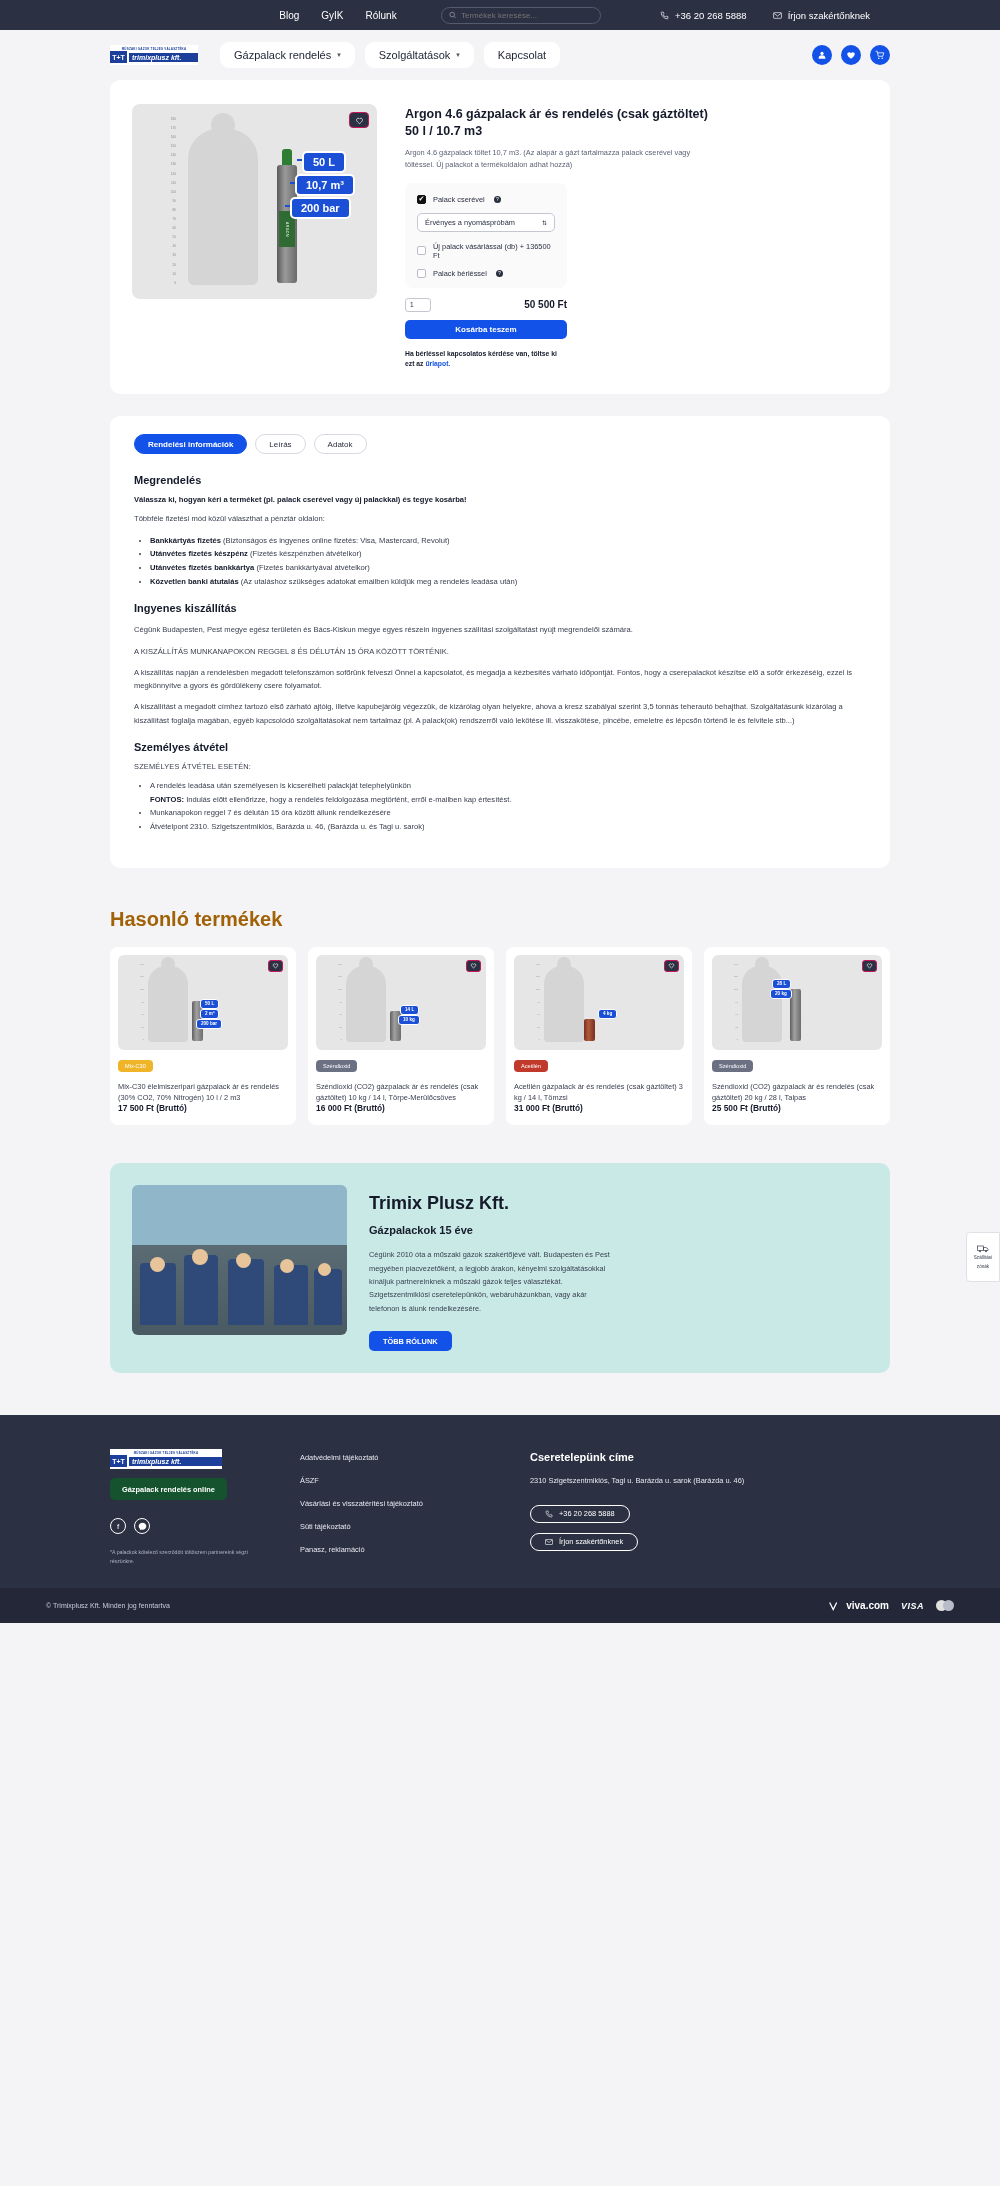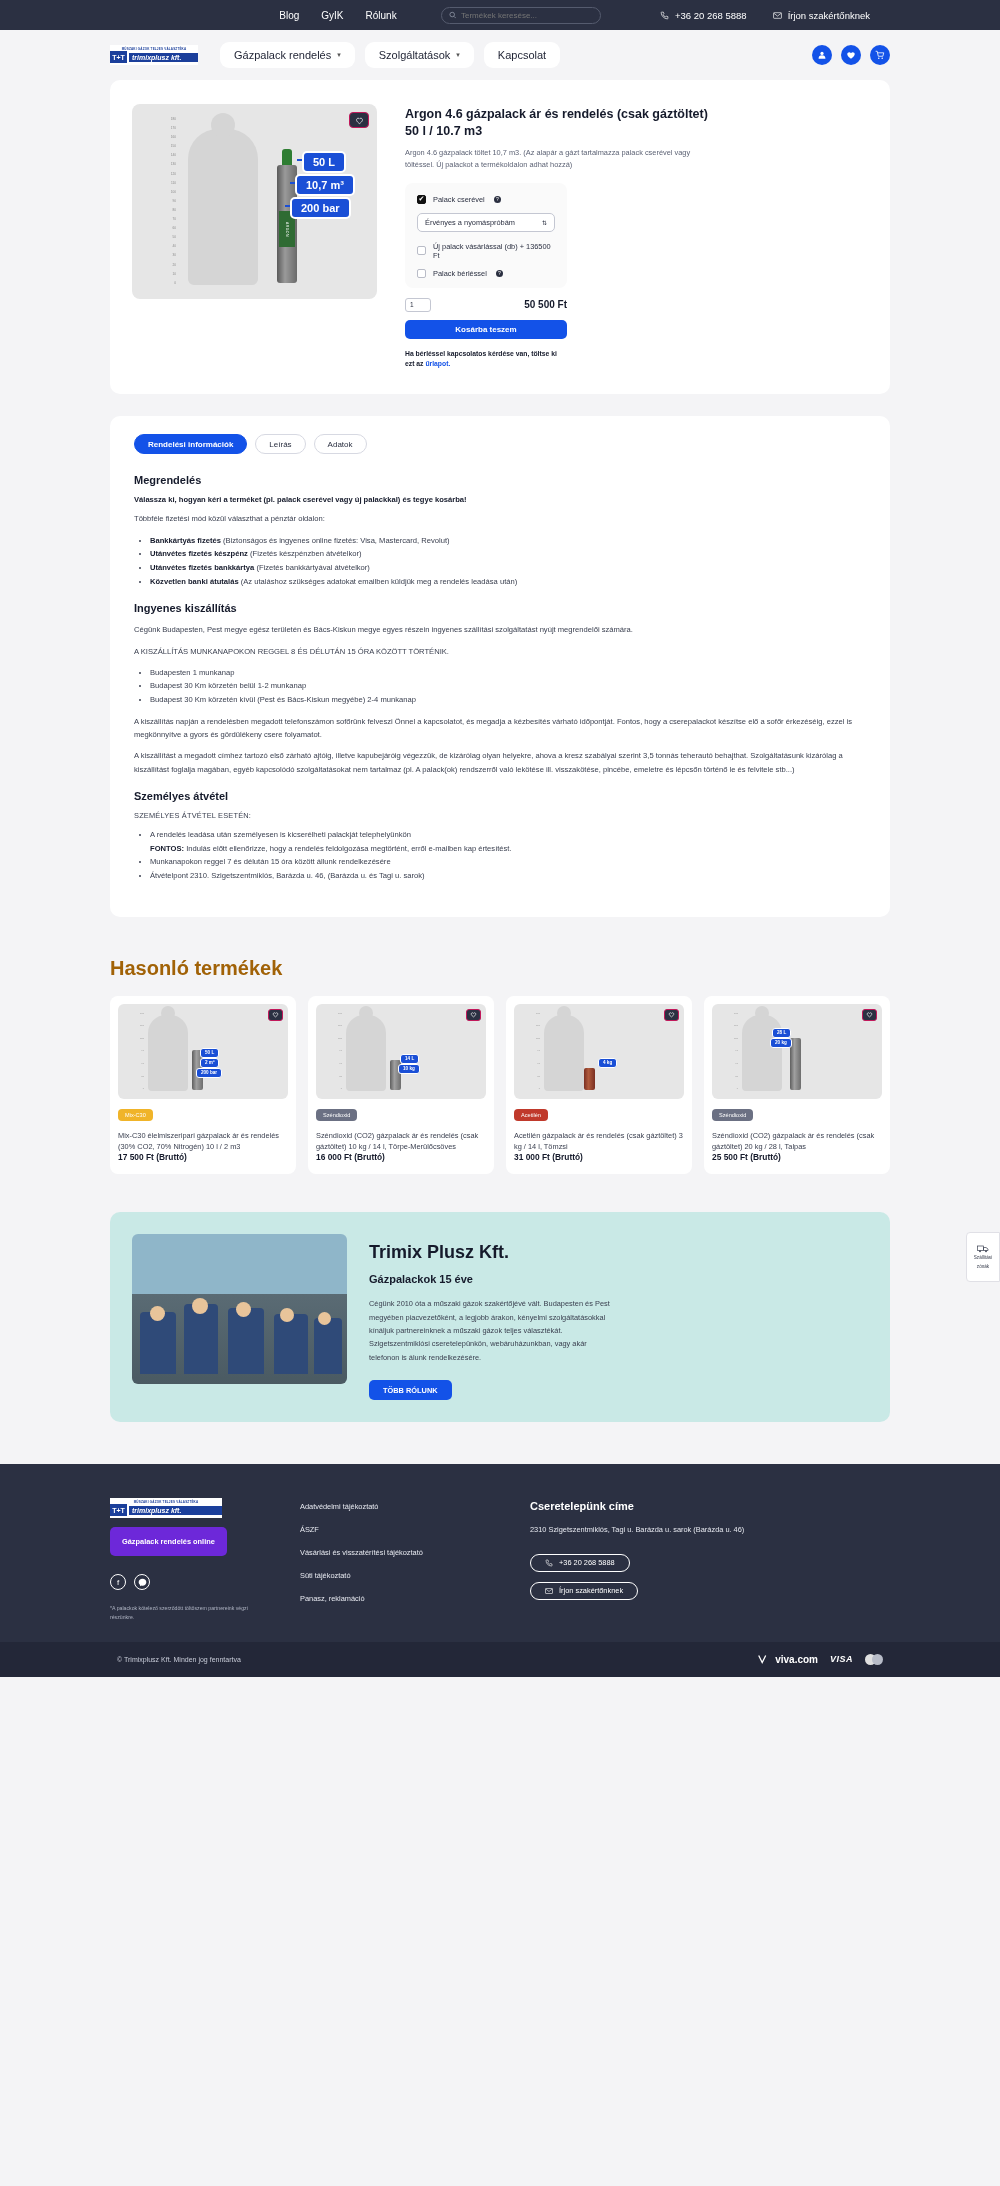--- a/index.html
+++ b/index.html
@@ -289,42 +289,42 @@
   }
 
   
   .footer {
     background:#2b3042; margin-top: 42px; padding: 34px 110px 20px;
     display:flex; gap: 40px; position:relative;
   }
   .f-col1 { width: 150px; }
   .f-logo { background:#fff; width:112px; height:20px; display:flex; flex-direction:column; justify-content:center;}
   .f-btn {
-    margin-top: 9px; background:#6d28d9; color:#fff; border:none; border-radius:5px;
-    height:29px; padding:0 12px; font-size:7.4px; font-weight:700; cursor:pointer;
+    margin-top: 9px; background:#14532d; color:#fff; border:none; border-radius:5px;
+    height:22px; padding:0 12px; font-size:7.4px; font-weight:700; cursor:pointer;
     font-family:"Liberation Sans", sans-serif;
   }
   .socials { display:flex; gap:8px; margin-top: 18px; }
   .soc {
     width:16px; height:16px; border-radius:50%; border:1.2px solid #fff;
     display:flex; align-items:center; justify-content:center; color:#fff; font-size:8px;
   }
   .f-note { font-size:5.2px; color:#aeb3c2; line-height:1.7; margin-top:14px; }
   .f-col2 { width:190px; padding-top: 4px; }
   .f-link { font-size:7.4px; color:#e7e9f0; margin-bottom: 14px; display:block; text-decoration:none;}
   .f-col3 { padding-top: 2px; }
   .f-h { font-size:11px; font-weight:700; color:#fff; margin-bottom:12px; }
   .f-addr { font-size:7.4px; color:#e7e9f0; line-height:1.7; margin-bottom: 16px; }
   .f-pill {
     border:1px solid #fff; border-radius:11px; height:18px; padding: 0 14px;
     display:inline-flex; align-items:center; gap:6px; color:#fff; font-size:7.4px;
     margin-bottom:9px;
   }
   .f-bot {
-    background:#232738; padding: 12px 117px; display:flex;
+    background:#232738; padding: 12px 46px; display:flex;
     align-items:center; justify-content:space-between;
   }
   .copy { font-size:7px; color:#c8ccd8; display:flex; align-items:center; gap:5px;}
   .pay { display:flex; align-items:center; gap:12px; }
   .viva { color:#fff; font-size:10px; font-weight:700; display:flex; align-items:center; gap:3px;}
   .visa { color:#fff; font-size:9px; font-weight:700; font-style:italic; letter-spacing:.5px;}
   .mc { display:flex; }
   .mc i { width:11px; height:11px; border-radius:50%; display:block;}
   .mc i:nth-child(1){ background:#e0e0e0;}
   .mc i:nth-child(2){ background:#b8bcc8; margin-left:-4px;}
@@ -495,25 +495,20 @@
   <ul class="clist">
     <li><b>Bankkártyás fizetés</b><span> (Biztonságos és ingyenes online fizetés: Visa, Mastercard, Revolut)</span></li>
     <li><b>Utánvétes fizetés készpénz</b><span> (Fizetés készpénzben átvételkor)</span></li>
     <li><b>Utánvétes fizetés bankkártya</b><span> (Fizetés bankkártyával átvételkor)</span></li>
     <li><b>Közvetlen banki átutalás</b><span> (Az utaláshoz szükséges adatokat emailben küldjük meg a rendelés leadása után)</span></li>
   </ul>
 
   <div class="ch2">Ingyenes kiszállítás</div>
   <div class="cp">Cégünk Budapesten, Pest megye egész területén és Bács-Kiskun megye egyes részein ingyenes szállítási szolgáltatást nyújt megrendelői számára.</div>
   <div class="cp">A KISZÁLLÍTÁS MUNKANAPOKON REGGEL 8 ÉS DÉLUTÁN 15 ÓRA KÖZÖTT TÖRTÉNIK.</div>
-  <ul class="clist">
-    <li>Budapesten 1 munkanap</li>
-    <li>Budapest 30 Km körzetén belül 1-2 munkanap</li>
-    <li>Budapest 30 Km körzetén kívül (Pest és Bács-Kiskun megyébe) 2-4 munkanap</li>
-  </ul>
   <div class="cp">A kiszállítás napján a rendelésben megadott telefonszámon sofőrünk felveszi Önnel a kapcsolatot, és megadja a kézbesítés várható időpontját. Fontos, hogy a cserepalackot készítse elő a sofőr érkezéséig, ezzel is megkönnyítve a gyors és gördülékeny csere folyamatot.</div>
   <div class="cp">A kiszállítást a megadott címhez tartozó első zárható ajtóig, illetve kapubejáróig végezzük, de kizárólag olyan helyekre, ahova a kresz szabályai szerint 3,5 tonnás teherautó behajthat. Szolgáltatásunk kizárólag a kiszállítást foglalja magában, egyéb kapcsolódó szolgáltatásokat nem tartalmaz (pl. A palack(ok) rendszerről való lekötése ill. visszakötése, pincébe, emeletre és lépcsőn történő le és felvitele stb...)</div>
 
   <div class="ch2">Személyes átvétel</div>
   <div class="caps">SZEMÉLYES ÁTVÉTEL ESETÉN:</div>
   <ul class="clist">
     <li>
       <span>A rendelés leadása után személyesen is kicserélheti palackját telephelyünkön</span><br>
       <b>FONTOS:</b><span> Indulás előtt ellenőrizze, hogy a rendelés feldolgozása megtörtént, erről e-mailben kap értesítést.</span>
     </li>

